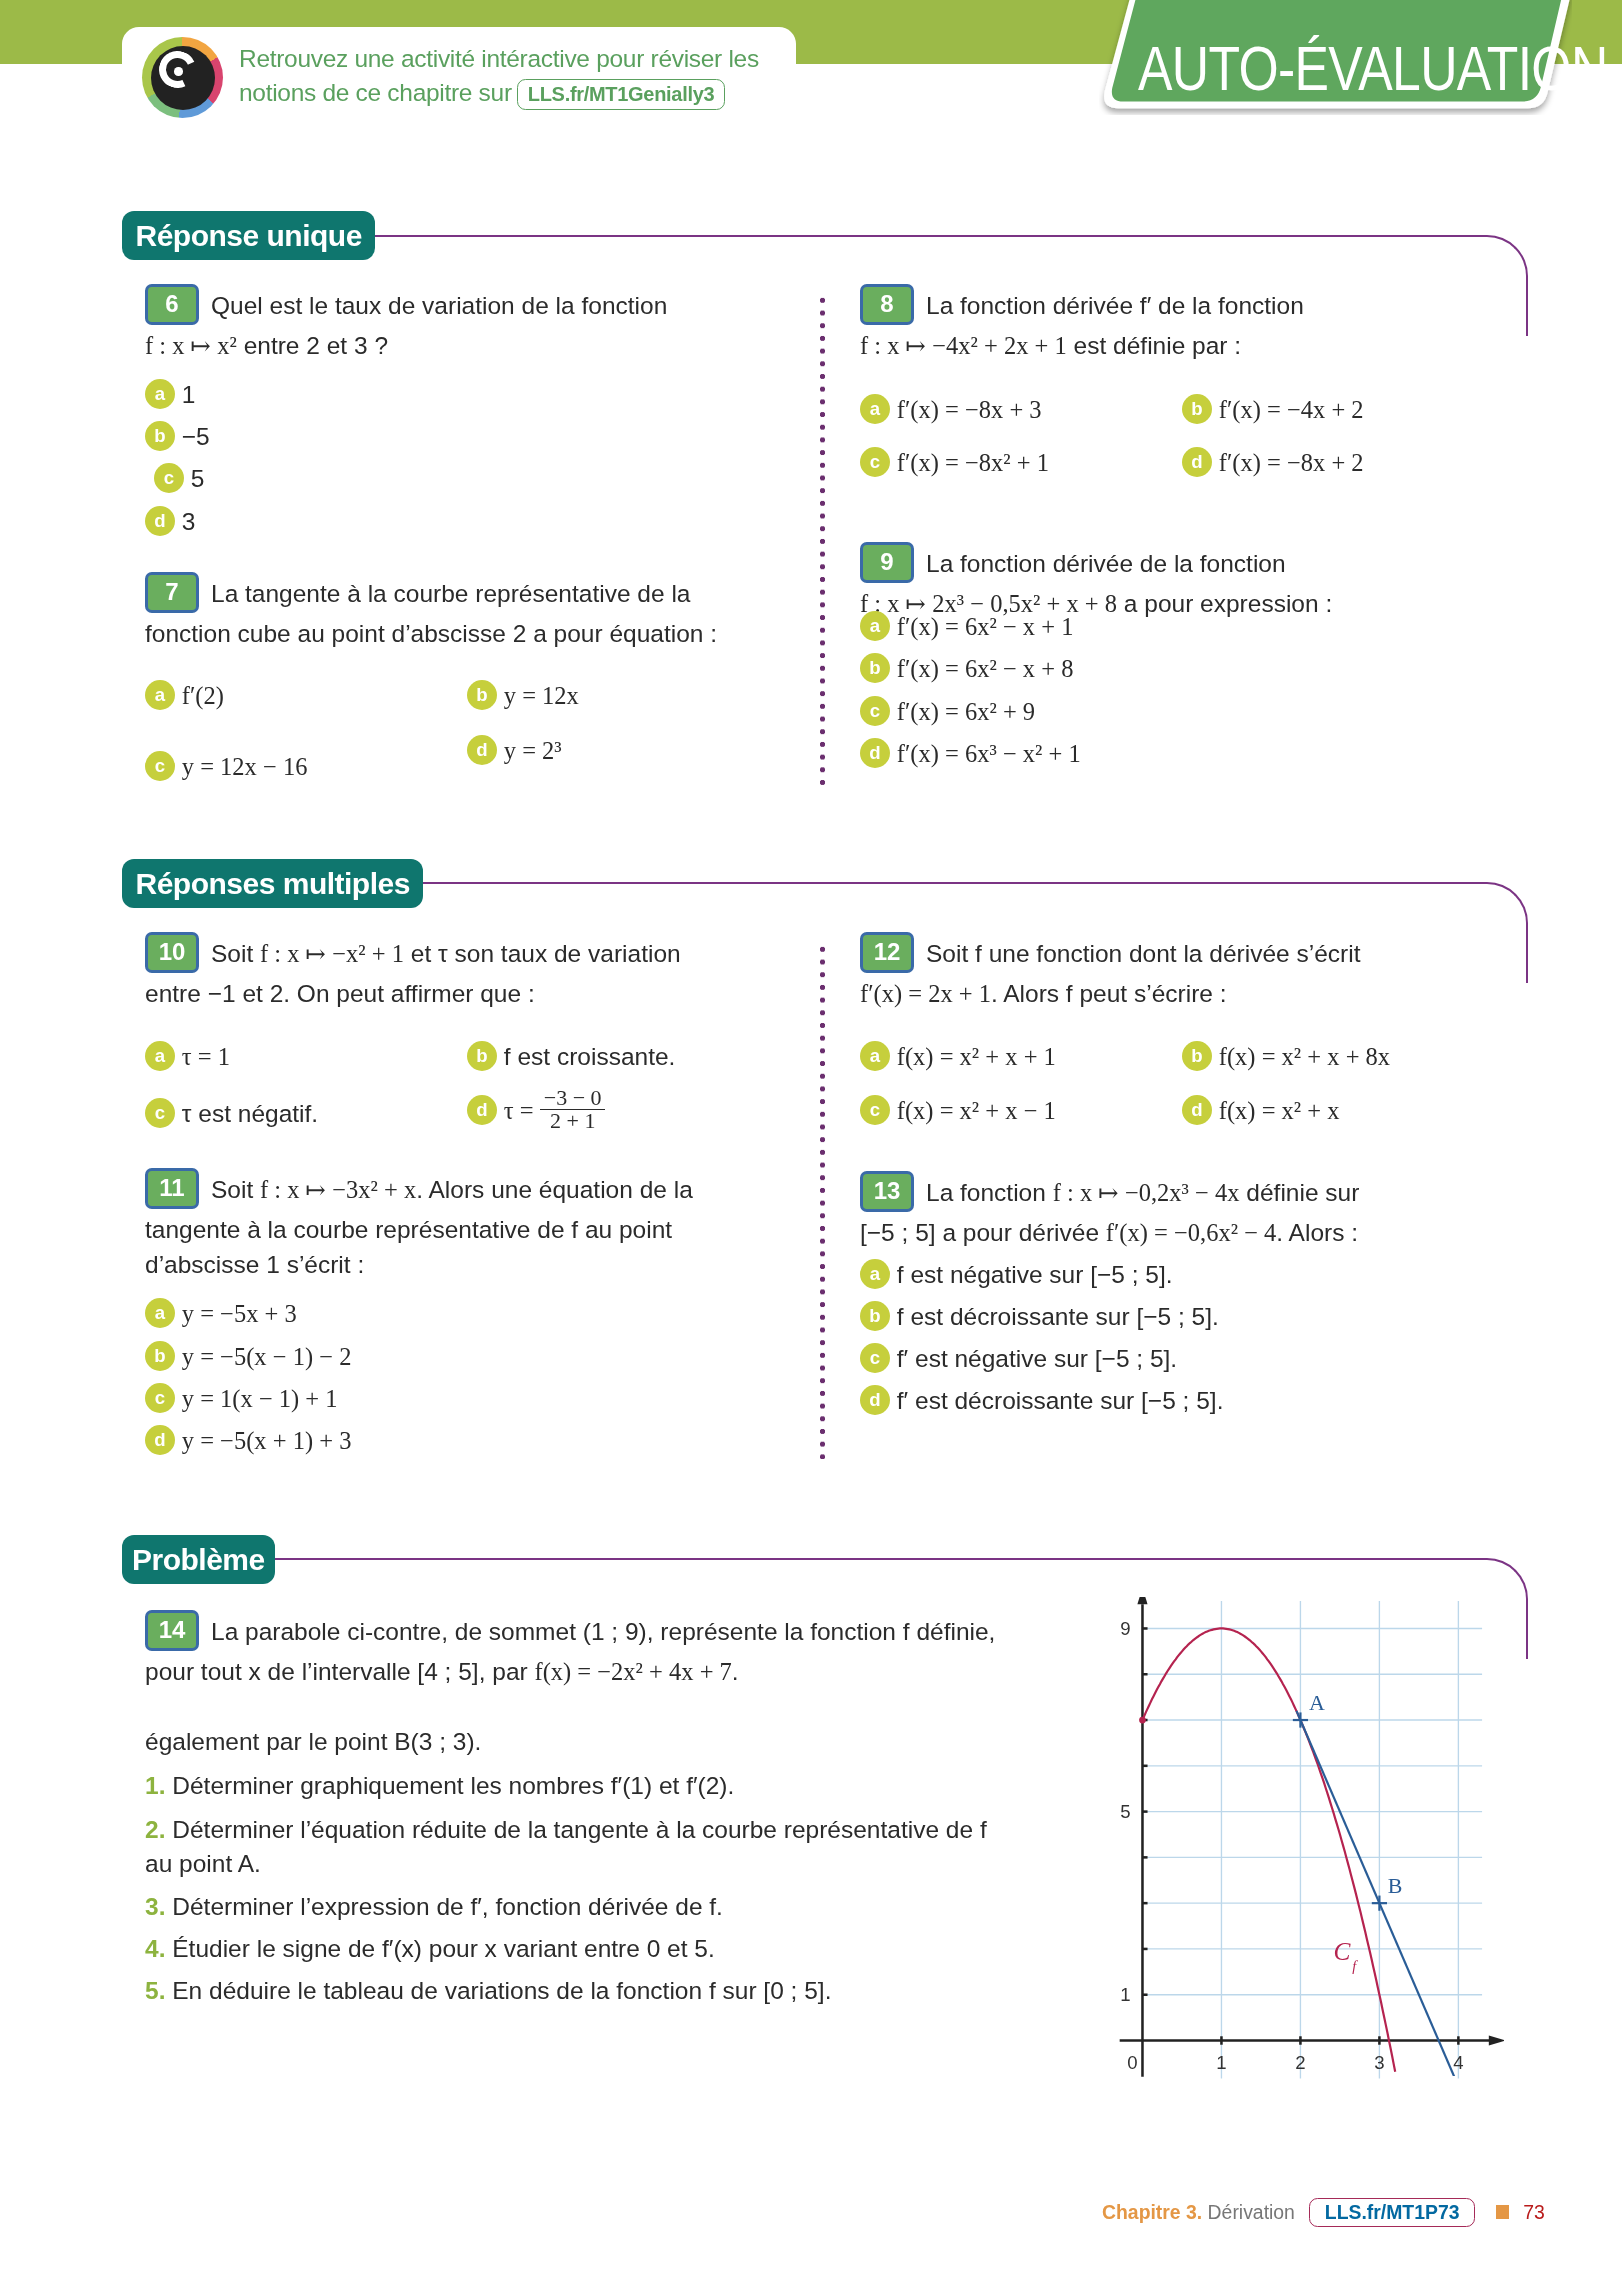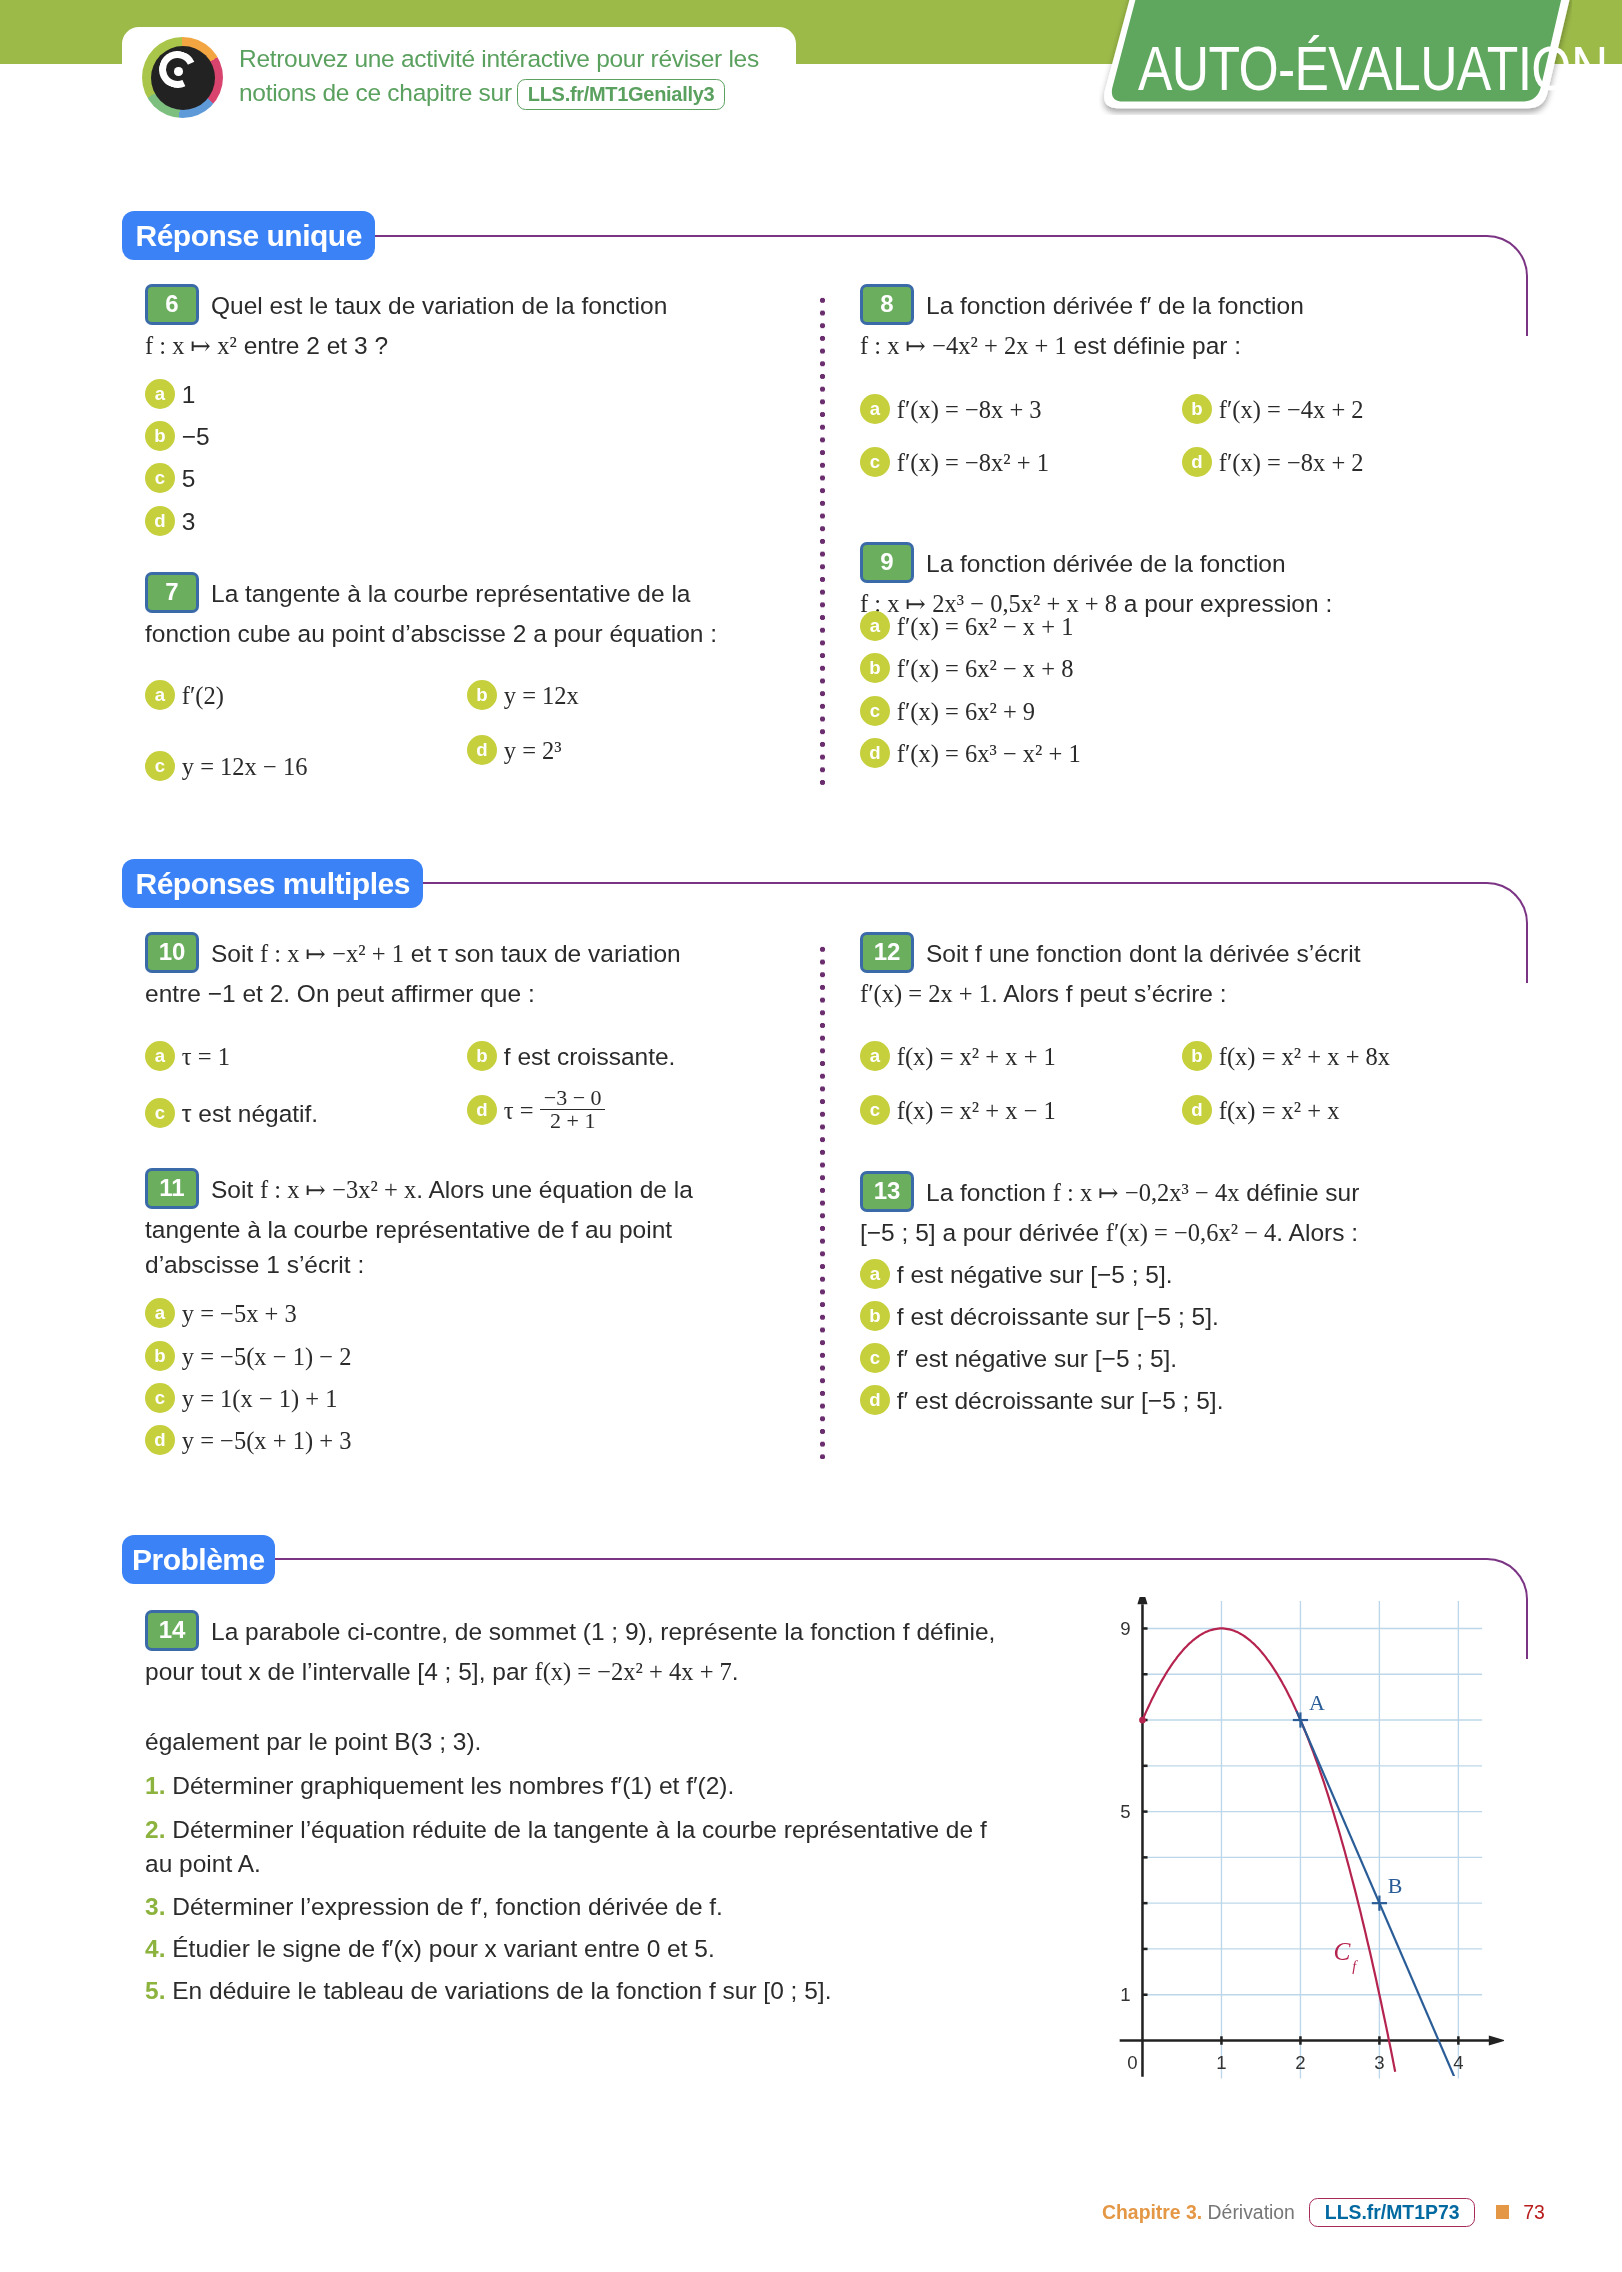--- a/index.html
+++ b/index.html
@@ -17,21 +17,21 @@
   .genially-logo .dot { position: absolute; left: 32px; top: 30px; width: 8.5px; height: 8.5px; border-radius: 50%; background: #fff; }
   .genially-text { position: absolute; left: 239px; top: 42px; font-family: "Liberation Sans Narrow", "Liberation Sans", sans-serif; font-size: 24.5px; color: #5aa05e; line-height: 34px; letter-spacing: -0.3px; }
   .genially-link { display: inline-block; border: 1.7px solid #5aa05e; border-radius: 8.5px; padding: 1px 10px; line-height: 27px; font-weight: bold; font-size: 20px; color: #5aa05e; margin-left: 5px; }
 
   .auto-eval { position: absolute; left: 1099px; top: -8.5px; width: 473px; height: 123px; }
   .auto-eval .shape { position: absolute; left: 0; top: 0; width: 100%; height: 100%; }
   .auto-eval-title { position: absolute; left: 1138px; top: 30px; width: 389px; text-align: center; font-family: "Liberation Sans Narrow", "Liberation Sans", sans-serif; font-size: 63px; color: #fff; letter-spacing: -0.8px; line-height: 76px; transform: scaleX(0.82); transform-origin: left center; white-space: nowrap; }
 
   
   .section-frame { position: absolute; border-top: 2.5px solid #7b3484; border-right: 2.5px solid #7b3484; border-top-right-radius: 41px; }
-  .section-label { position: absolute; background: #3b82f6; color: #fff; font-weight: bold; font-size: 30px; border-radius: 12px; padding: 0 13.5px; height: 49px; line-height: 49px; letter-spacing: -0.5px; }
+  .section-label { position: absolute; background: #0f766e; color: #fff; font-weight: bold; font-size: 30px; border-radius: 12px; padding: 0 13.5px; height: 49px; line-height: 49px; letter-spacing: -0.5px; }
   .separator { position: absolute; width: 5px; background-image: radial-gradient(circle, #6b2f6f 2.5px, transparent 2.9px); background-size: 5px 12.7px; background-repeat: repeat-y; }
 
   
   .ex { position: absolute; font-size: 24.5px; line-height: 35px; color: #2b2b2b; }
   .ex-num { display: inline-block; width: 54px; height: 41px; border: 3.4px solid #3a6aa8; border-radius: 6.8px; background: #6aae5e; color: #fff; font-weight: bold; font-size: 24px; text-align: center; line-height: 34px; vertical-align: middle; margin-right: 12px; position: relative; top: -3.4px; }
   .opt { position: absolute; font-size: 24.5px; line-height: 34px; white-space: nowrap; }
   .badge { display: inline-block; width: 30px; height: 30px; border-radius: 50%; background: #c6cf3c; color: #fff; font-weight: bold; font-size: 18.6px; text-align: center; line-height: 29px; margin-right: 6.8px; vertical-align: middle; position: relative; top: -2.5px; }
   .frac { display: inline-block; vertical-align: middle; text-align: center; font-size: 22px; line-height: 22px; position: relative; top: -3.4px; }
   .frac .num { display: block; border-bottom: 1.7px solid #2b2b2b; padding: 0 3.4px; }
   .frac .den { display: block; padding: 0 3.4px; }
@@ -81,21 +81,21 @@
 <div class="section-frame" style="left:338px; top:235px; width:1190px; height:101px;"></div>
 <div class="section-label" style="left:122px; top:211px;">Réponse unique</div>
 <div class="separator" style="left:820px; top:294px; height:492px;"></div>
 
 <div class="ex" style="left:145px; top:287px; width:659px;">
   <span class="ex-num">6</span><span>Quel est le taux de variation de la fonction</span><br>
   <span class="math">f : x ↦ x²</span><span> entre 2 et 3 ?</span>
 </div>
 <div class="opt" style="left:145px; top:378px;"><span class="badge">a</span><span>1</span></div>
 <div class="opt" style="left:145px; top:420px;"><span class="badge">b</span><span>−5</span></div>
-<div class="opt" style="left:145px; top:462px;"><span class="badge">c</span><span>5</span></div>
+<div class="opt" style="left:154px; top:462px;"><span class="badge">c</span><span>5</span></div>
 <div class="opt" style="left:145px; top:505px;"><span class="badge">d</span><span>3</span></div>
 
 <div class="ex" style="left:145px; top:575px; width:659px;">
   <span class="ex-num">7</span><span>La tangente à la courbe représentative de la</span><br>
   <span>fonction cube au point d’abscisse 2 a pour équation :</span>
 </div>
 <div class="opt" style="left:145px; top:679px;"><span class="badge">a</span><span class="math">f′(2)</span></div>
 <div class="opt" style="left:467px; top:679px;"><span class="badge">b</span><span class="math">y = 12x</span></div>
 <div class="opt" style="left:145px; top:734px;margin-top:16px;"><span class="badge">c</span><span class="math">y = 12x − 16</span></div>
 <div class="opt" style="left:467px; top:734px;"><span class="badge">d</span><span class="math">y = 2³</span></div>

